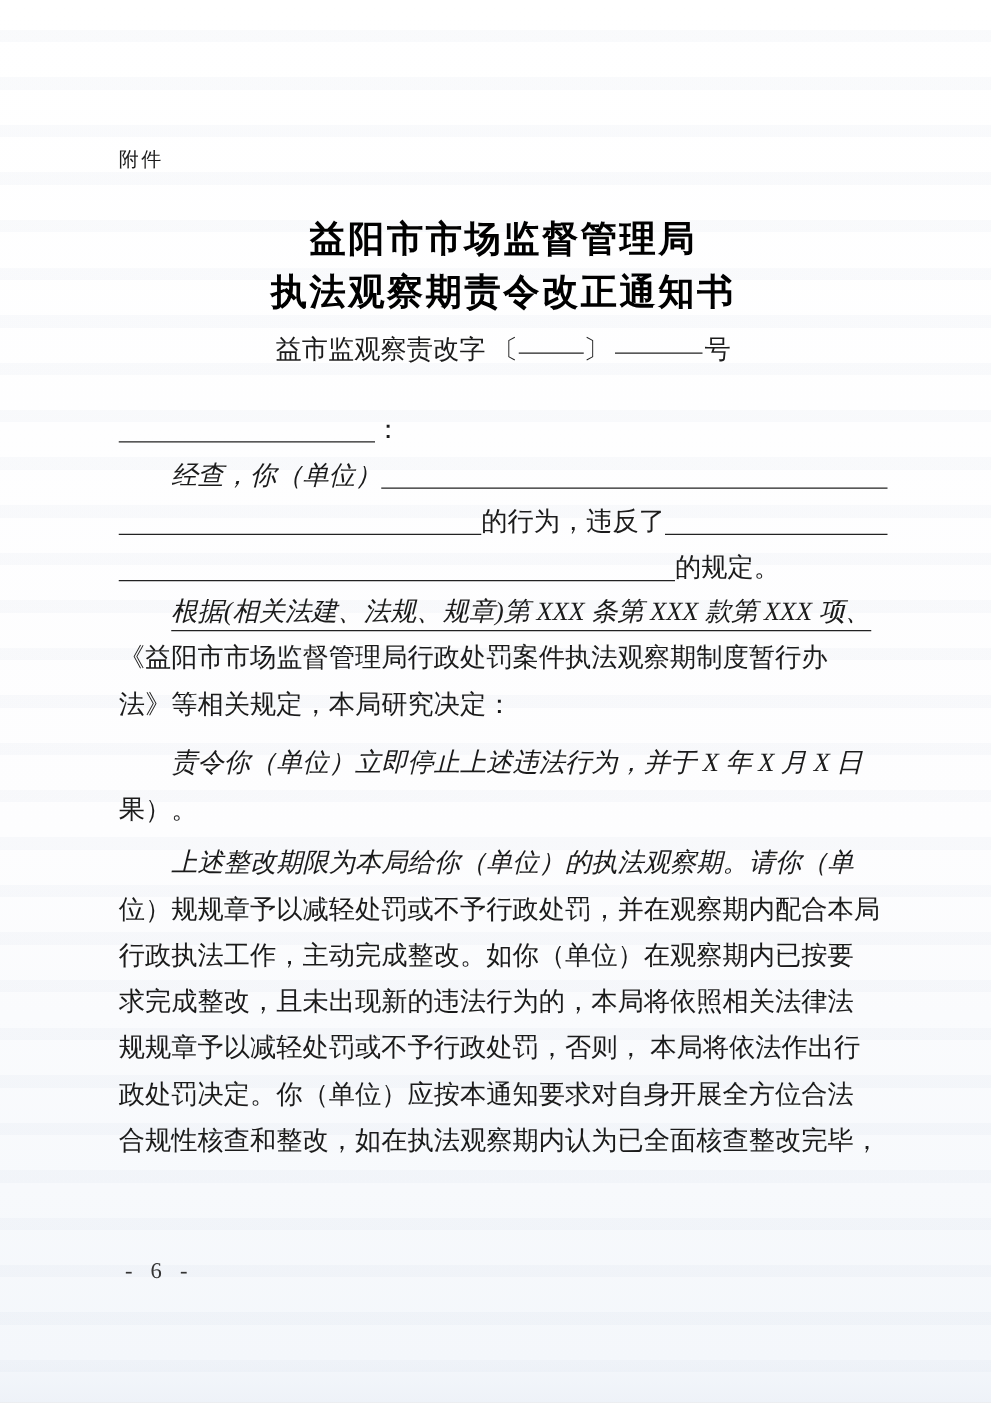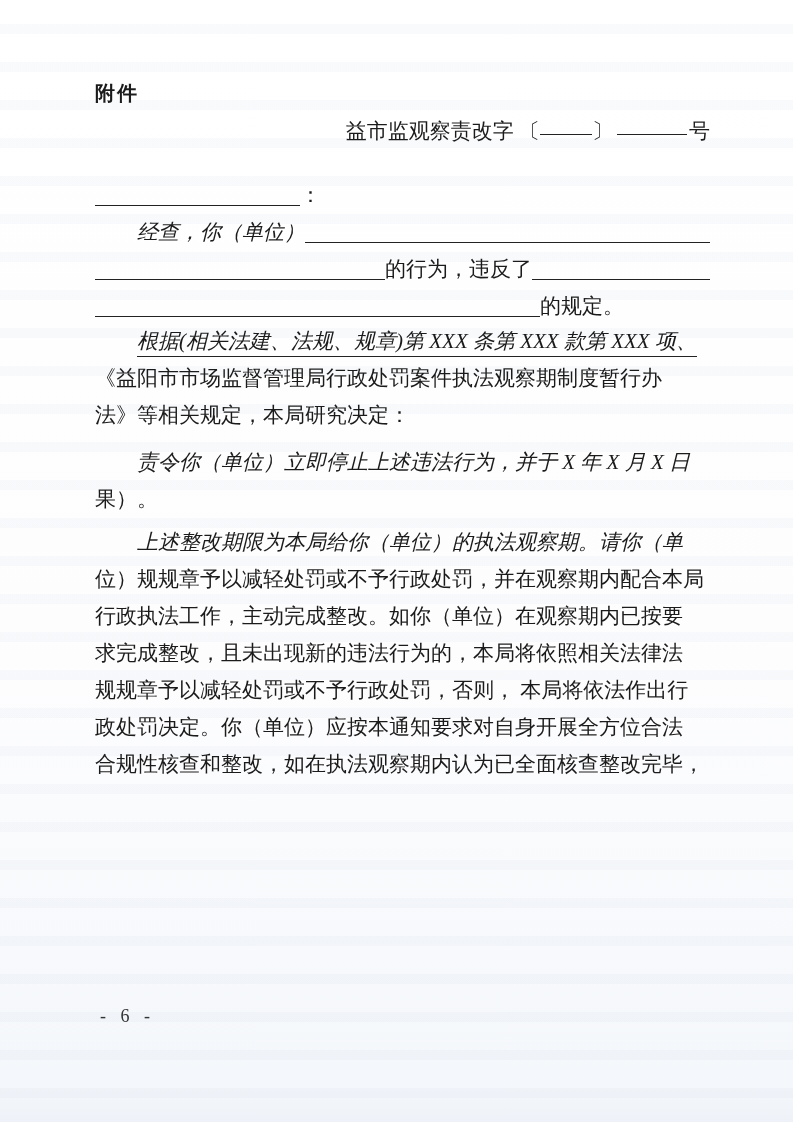--- a/index.html
+++ b/index.html
@@ -20,28 +20,28 @@
     background:repeating-linear-gradient(
       180deg,
       rgba(150,168,198,0.00) 0px,  rgba(150,168,198,0.00) 24px,
       rgba(150,168,198,0.055) 24px, rgba(150,168,198,0.055) 34px,
       rgba(150,168,198,0.00) 34px,  rgba(150,168,198,0.00) 38px
     );
     pointer-events:none;
   }
   .content { position:absolute; left:95px; top:0; width:615px; }
 
-  .attachment { margin-top:80px; font-family:"Liberation Sans","DejaVu Sans",sans-serif;
-    font-size:20px; font-weight:700; letter-spacing:2px; }
+  .attachment { margin-top:118px; font-family:"Liberation Sans","DejaVu Sans",sans-serif;
+    font-size:16px; font-weight:400; letter-spacing:2px; }
 
   .title { margin-top:32px; text-align:center;
     font-family:"Liberation Sans","DejaVu Sans",sans-serif;
     font-weight:900; font-size:29px; line-height:42px; letter-spacing:2px; color:#000; }
 
-  .docnum { margin-top:8px; text-align:right; font-size:21px; line-height:32px; }
+  .docnum { margin-top:8px; text-align:center; font-size:21px; line-height:32px; }
   .docnum .blank { display:inline-block; border-bottom:1.6px solid #222; transform:translateY(-3px); }
   .blank-year  { width:52px; }
   .blank-serial{ width:70px; margin-left:4px; margin-right:2px; }
 
   .bodytext { margin-top:28px; font-size:21px; }
   .fline { height:37px; display:flex; align-items:flex-end; white-space:nowrap; }
   .fline .txt { line-height:33px; }
   .fline .blank { border-bottom:1.6px solid #222; margin-bottom:6px; height:24px; }
   .fline .grow { flex:1 1 auto; }
   .tline { height:37px; line-height:37px; white-space:nowrap; }
@@ -58,20 +58,24 @@
 </head>
 <body>
 
 <div class="page">
   <div class="bleed"></div>
 
   <div class="content">
 
     <div class="attachment">附件</div>
 
+    <div class="title">
+      <div>益阳市市场监督管理局</div>
+      <div>执法观察期责令改正通知书</div>
+    </div>
 
     <div class="docnum">
       <span>益市监观察责改字</span>
       <span>〔</span><span class="blank blank-year"></span><span>〕</span><span class="blank blank-serial"></span><span>号</span>
     </div>
 
     <div class="bodytext">
 
       <div class="fline">
         <span class="blank" style="width:205px"></span>

